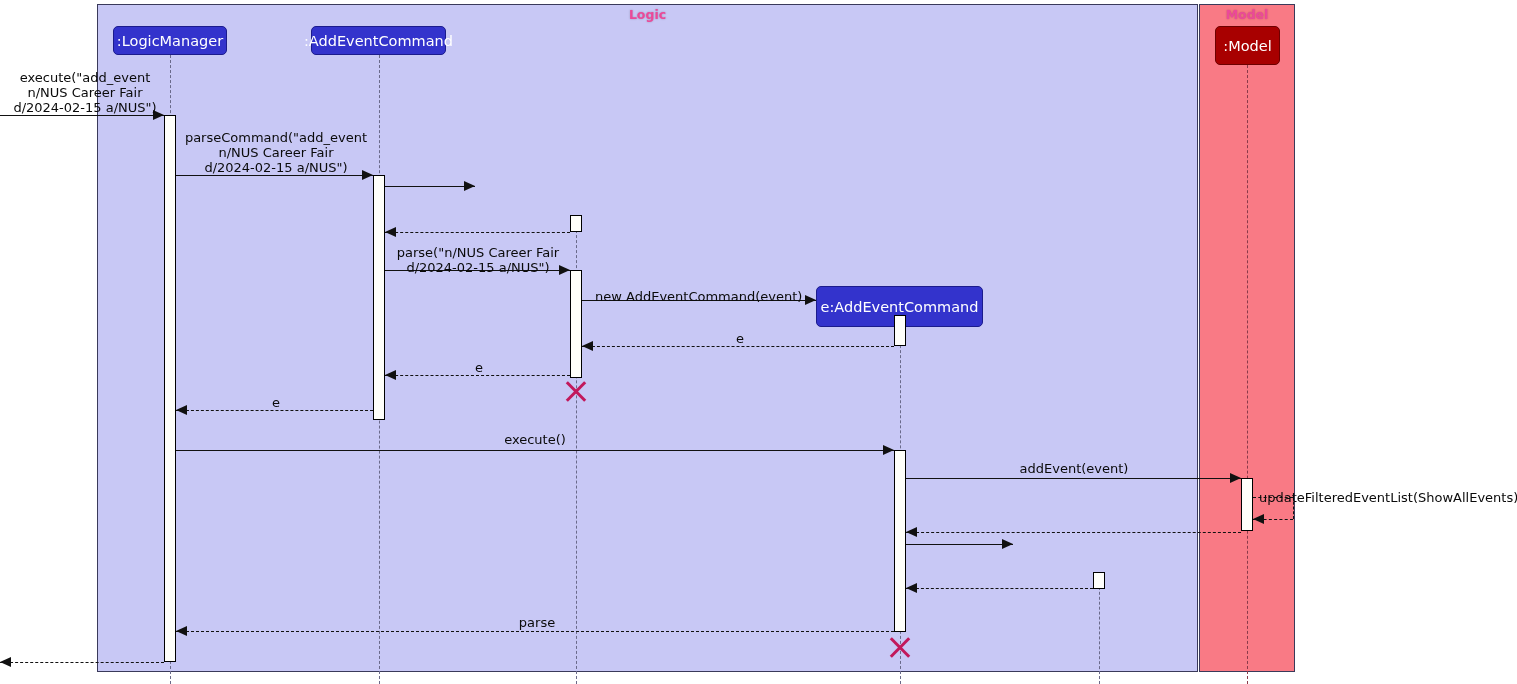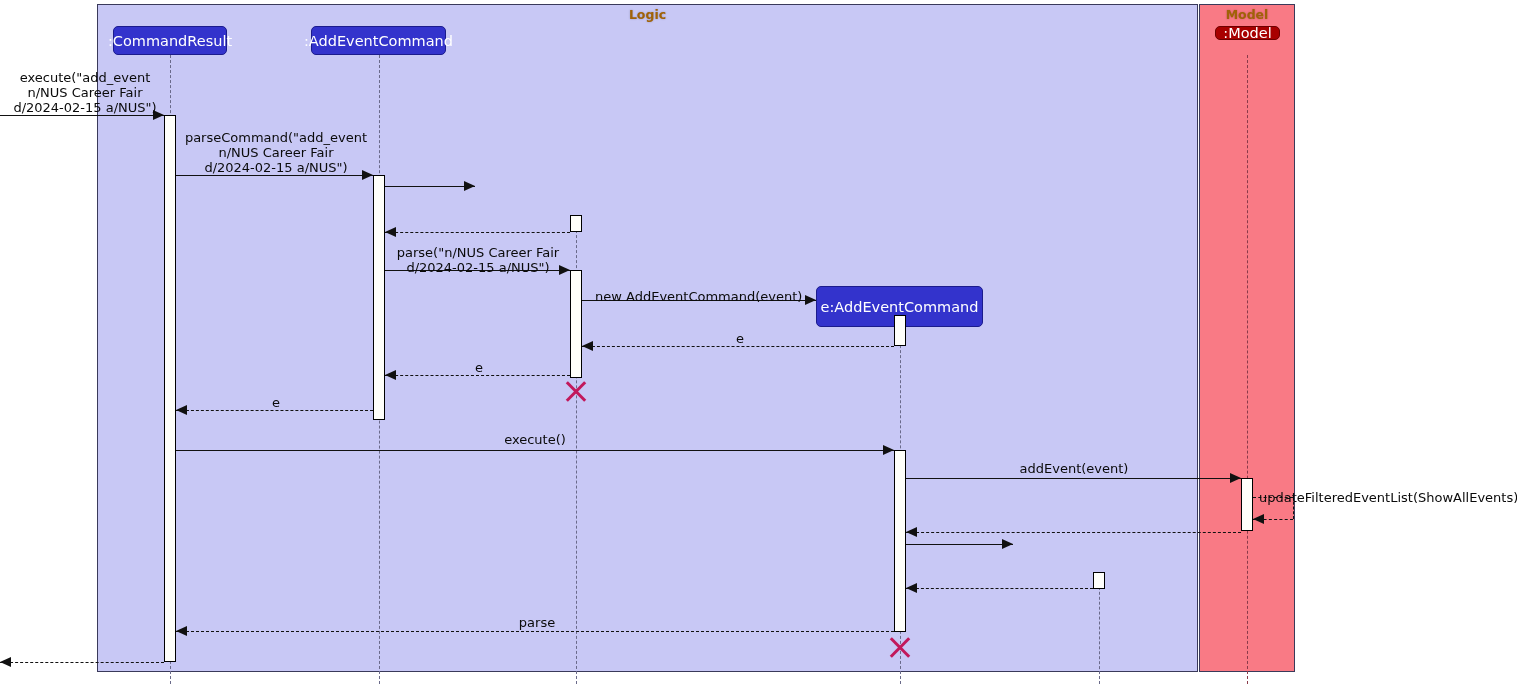--- a/index.html
+++ b/index.html
@@ -15,21 +15,21 @@
     font-family: "DejaVu Sans", sans-serif;
     overflow: hidden;
   }
   .group-box {
     position: absolute;
     box-sizing: border-box;
     border: 1px solid #3a3a5a;
   }
   .group-label {
     position: absolute;
-    color: #a16207;
+    color: #ec4899;
     font-weight: bold;
     font-size: 12.5px;
     text-shadow: 0 0 2px rgba(0,0,0,0.25);
     white-space: nowrap;
   }
   .lifeline {
     position: absolute;
     width: 0;
     border-left: 1px dashed #6a6a8a;
   }
@@ -182,24 +182,24 @@
     <div class="arrowhead left" style="left: 906px; top: 527px;"></div>
     <div class="msg-line" style="left: 906px; top: 544px; width: 107px;"></div>
     <div class="arrowhead right" style="left: 1002px; top: 539px;"></div>
     <div class="msg-line dashed" style="left: 906px; top: 588px; width: 187px;"></div>
     <div class="arrowhead left" style="left: 906px; top: 583px;"></div>
     <div class="msg-line dashed" style="left: 176px; top: 631px; width: 718px;"></div>
     <div class="arrowhead left" style="left: 176px; top: 626px;"></div>
     <div class="msg-label" style="left: 497px; top: 615px; width: 80px; text-align: center;">parse</div>
     <div class="msg-line dashed" style="left: 0px; top: 662px; width: 164px;"></div>
     <div class="arrowhead left" style="left: 0px; top: 657px;"></div>
-    <div class="actor-box logic-actor" style="left: 113px; top: 26px; width: 114px; height: 29px;">:CommandResult</div>
+    <div class="actor-box logic-actor" style="left: 113px; top: 26px; width: 114px; height: 29px;">:LogicManager</div>
     <div class="actor-box logic-actor" style="left: 311px; top: 26px; width: 135px; height: 29px;">:AddEventCommand</div>
     <div class="actor-box logic-actor" style="left: 816px; top: 286px; width: 167px; height: 41px;">e:AddEventCommand</div>
-    <div class="actor-box model-actor" style="left: 1215px; top: 26px; width: 65px; height: 14px;">:Model</div>
+    <div class="actor-box model-actor" style="left: 1215px; top: 26px; width: 65px; height: 39px;">:Model</div>
     <div class="activation" style="left: 570px; top: 215px; height: 17px;"></div>
     <div class="activation" style="left: 894px; top: 315px; height: 31px;"></div>
     <div class="activation" style="left: 1093px; top: 572px; height: 17px;"></div>
     <div class="destroy-x" style="left: 563px; top: 378px;">
       <span class="a"></span>
       <span class="b"></span>
     </div>
     <div class="destroy-x" style="left: 887px; top: 634px;">
       <span class="a"></span>
       <span class="b"></span>

